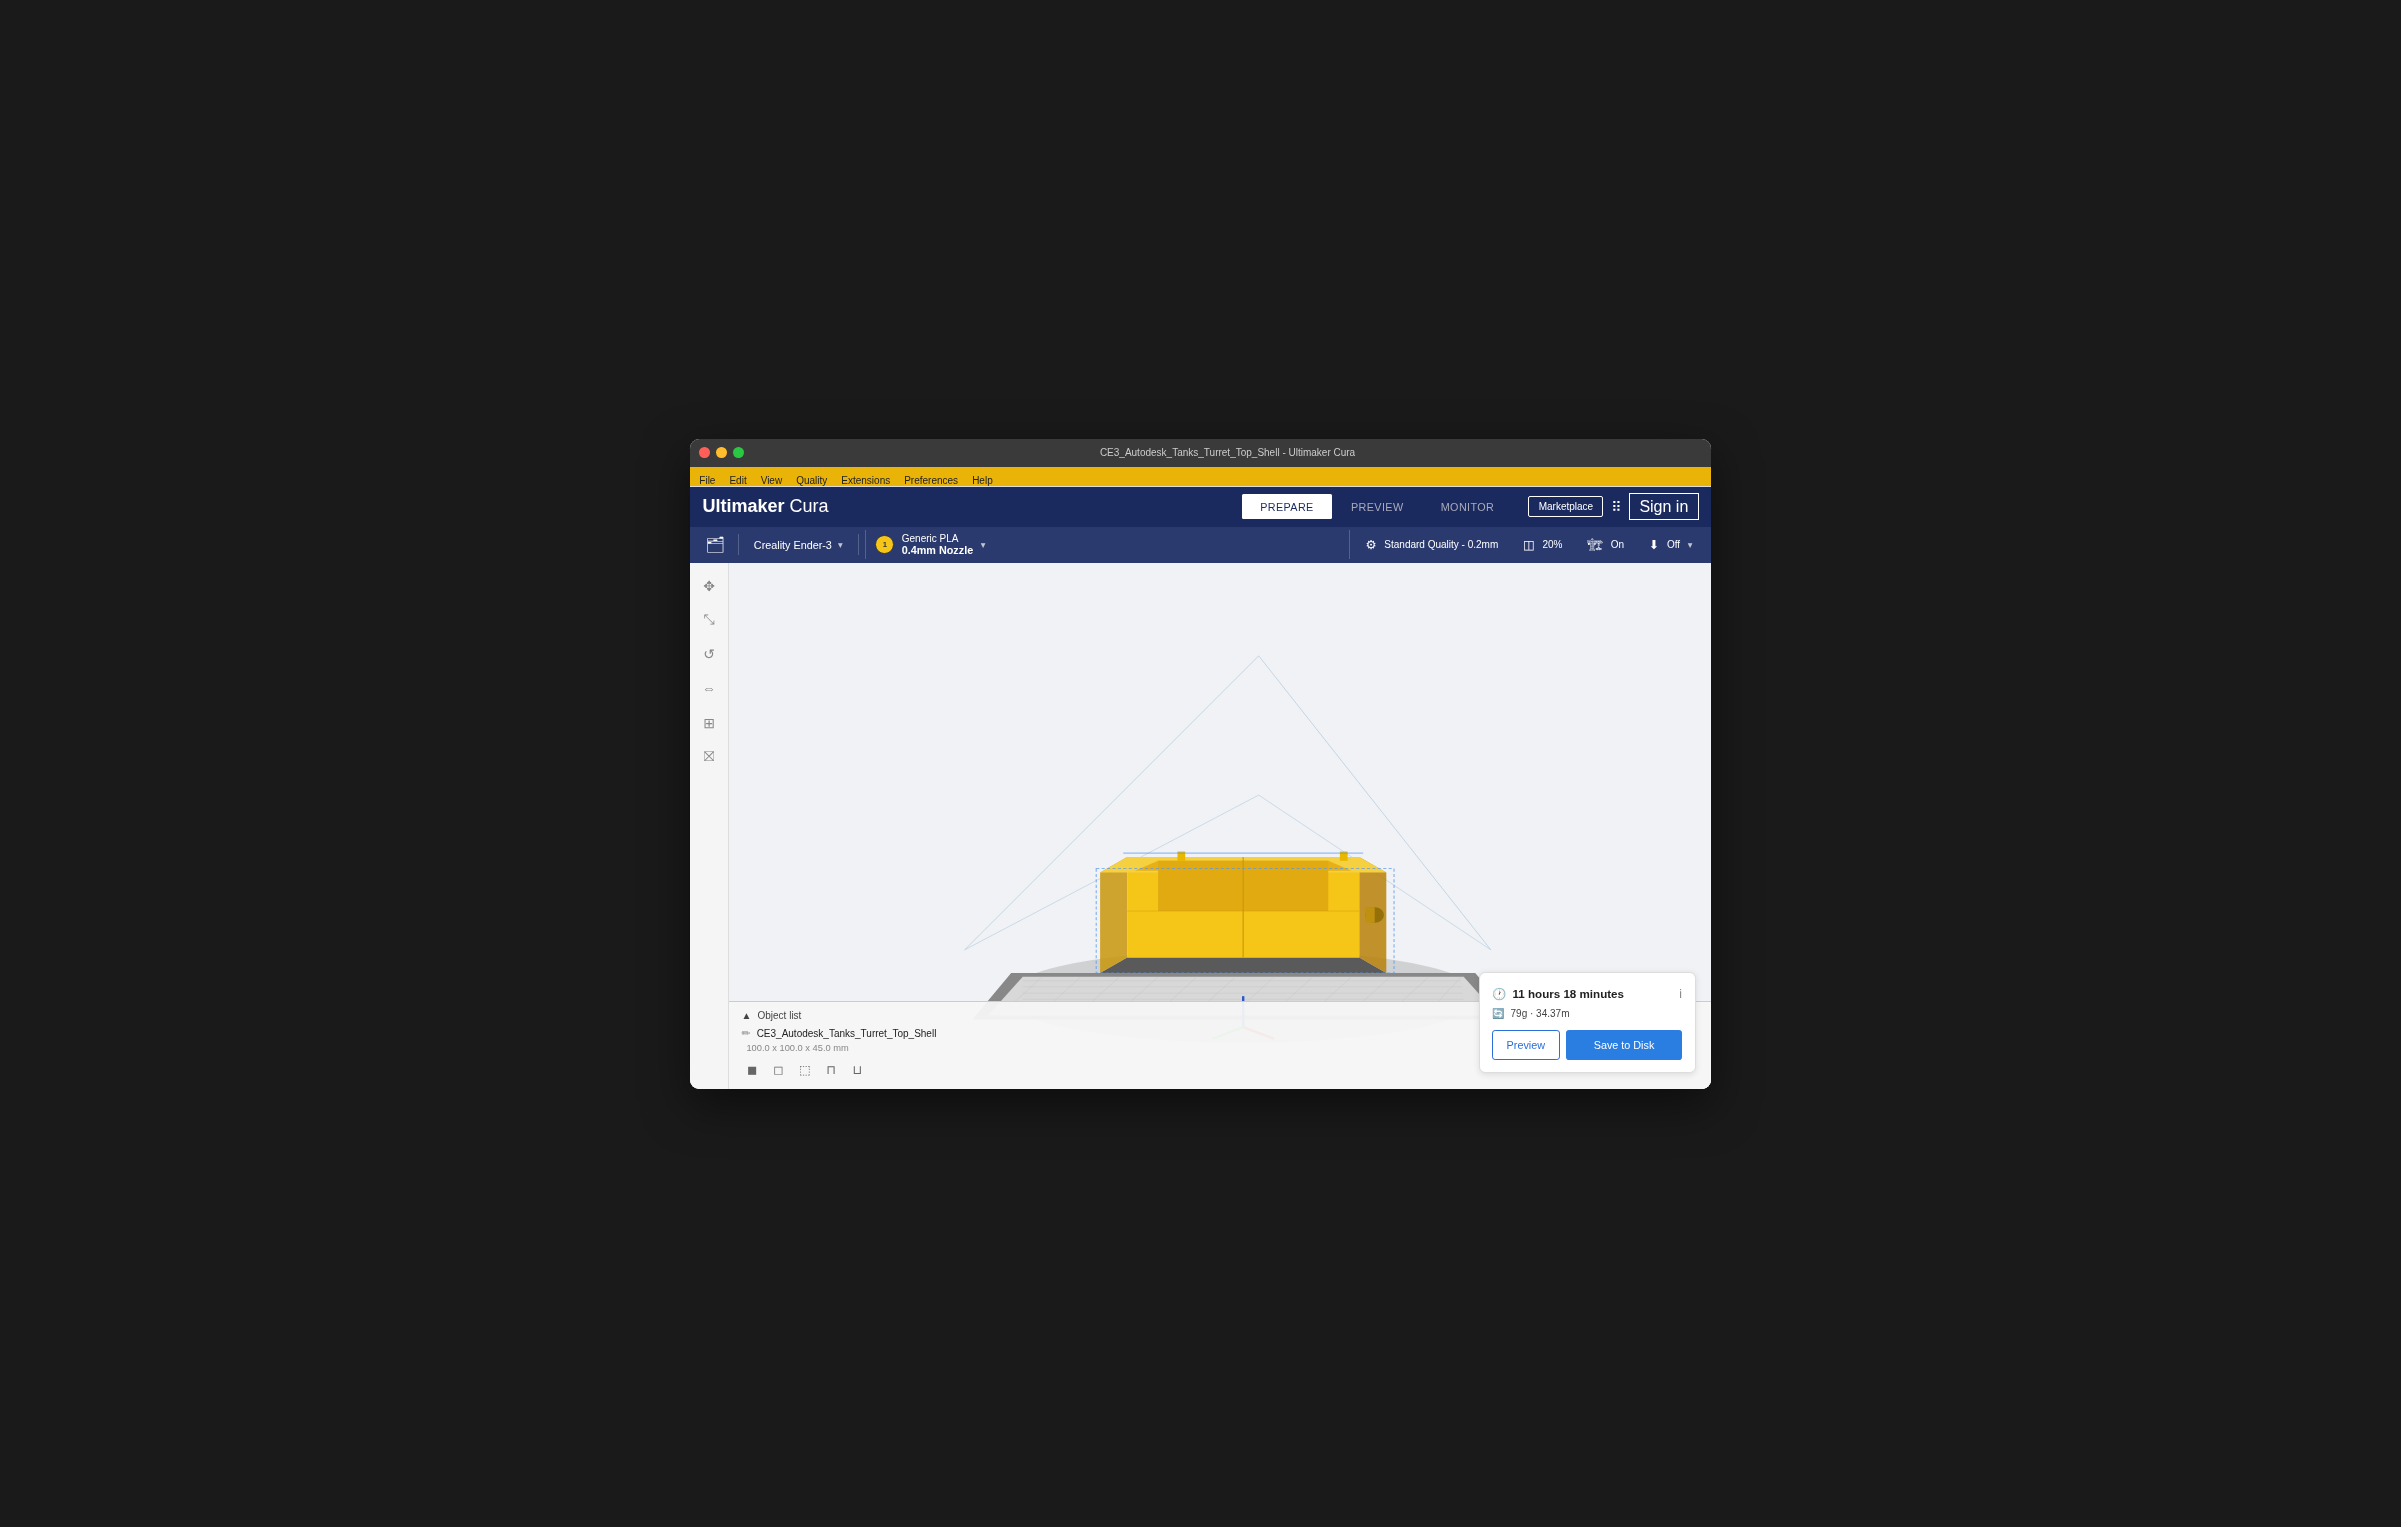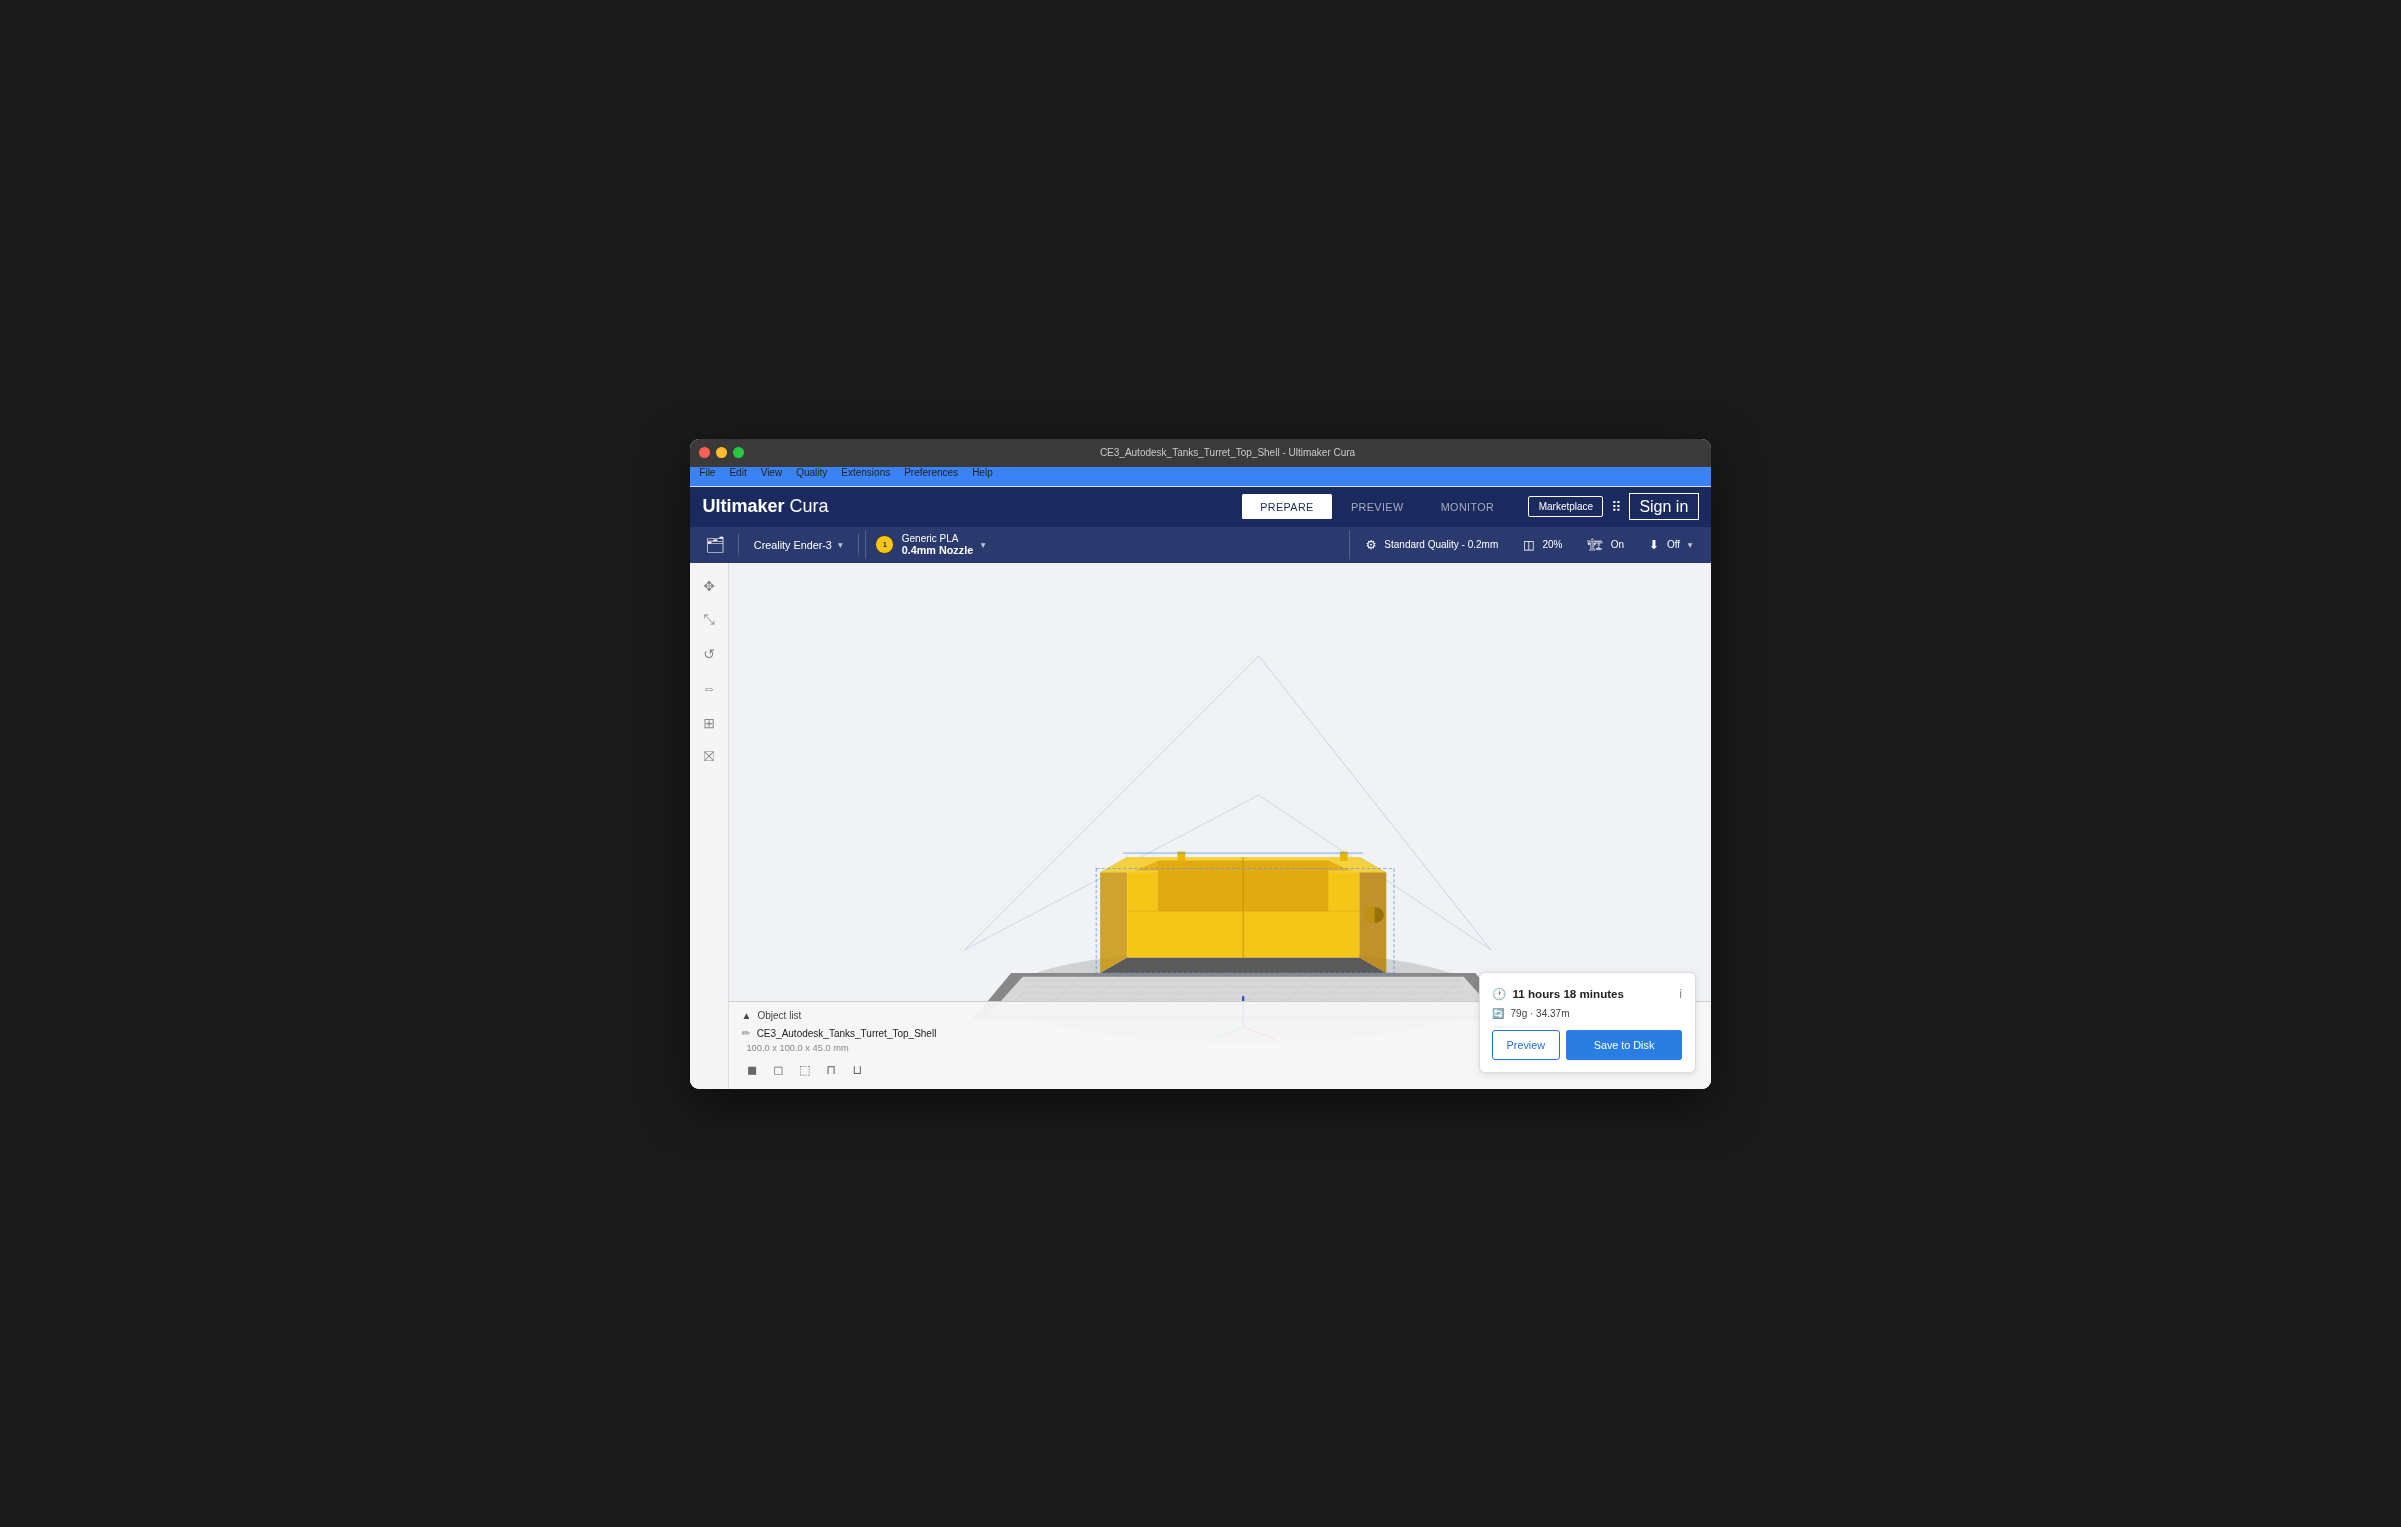--- a/index.html
+++ b/index.html
@@ -45,24 +45,24 @@
     .tl-yellow { background: #febc2e; }
     .tl-green { background: #28c840; }
     .title-bar-text {
       flex: 1;
       text-align: center;
       color: #ccc;
       font-size: 10px;
     }
     
     .menu-bar {
-      background: #3b82f6;
+      background: #eab308;
       height: 20px;
       display: flex;
-      align-items: flex-start;
+      align-items: flex-end;
       padding: 0 9.3px;
       gap: 14px;
       border-bottom: 0.8px solid #ddd;
       flex-shrink: 0;
     }
     .menu-item {
       font-size: 10px;
       color: #222;
       cursor: pointer;
     }

